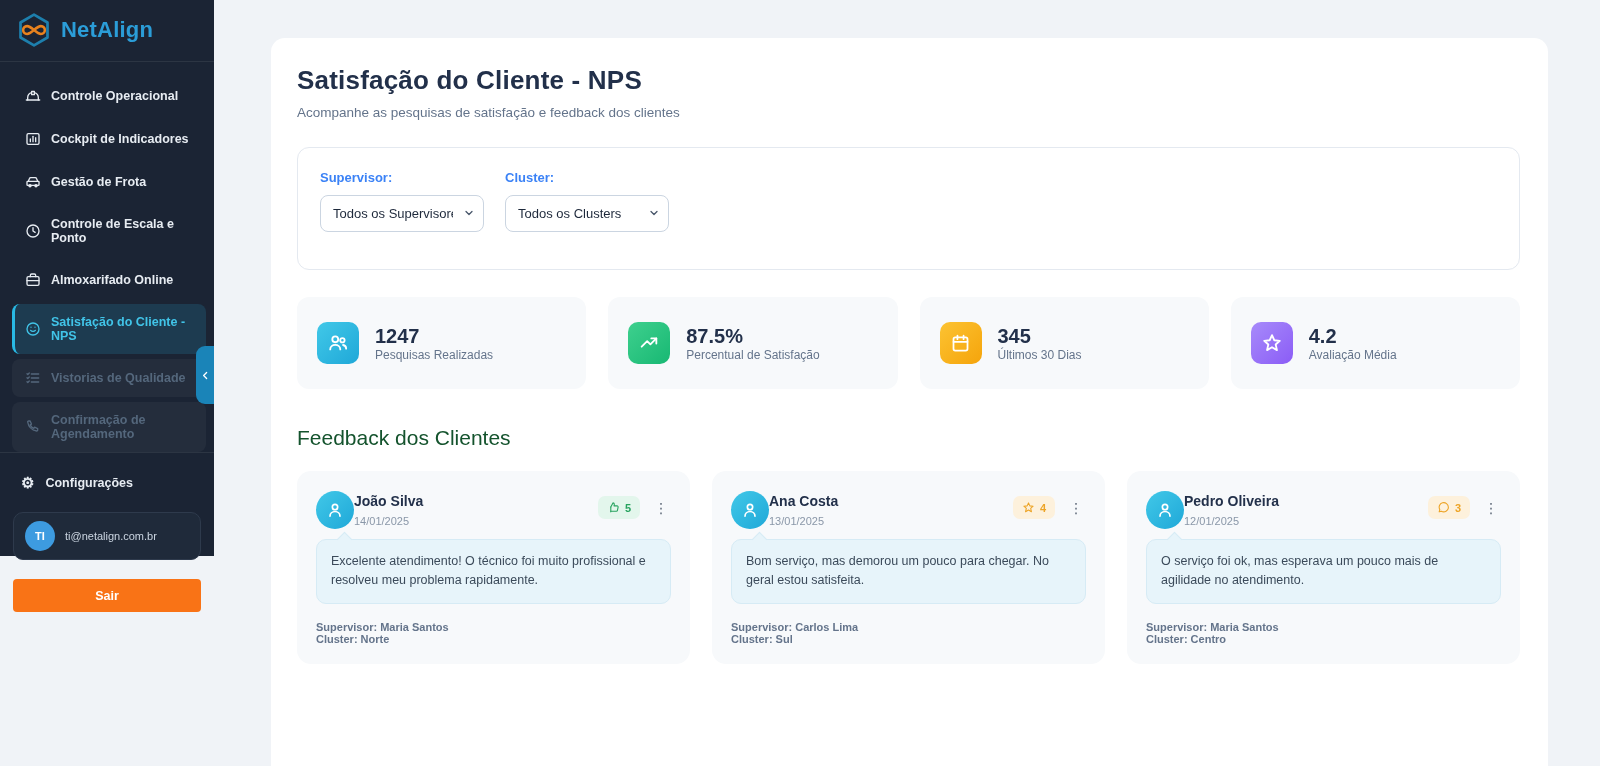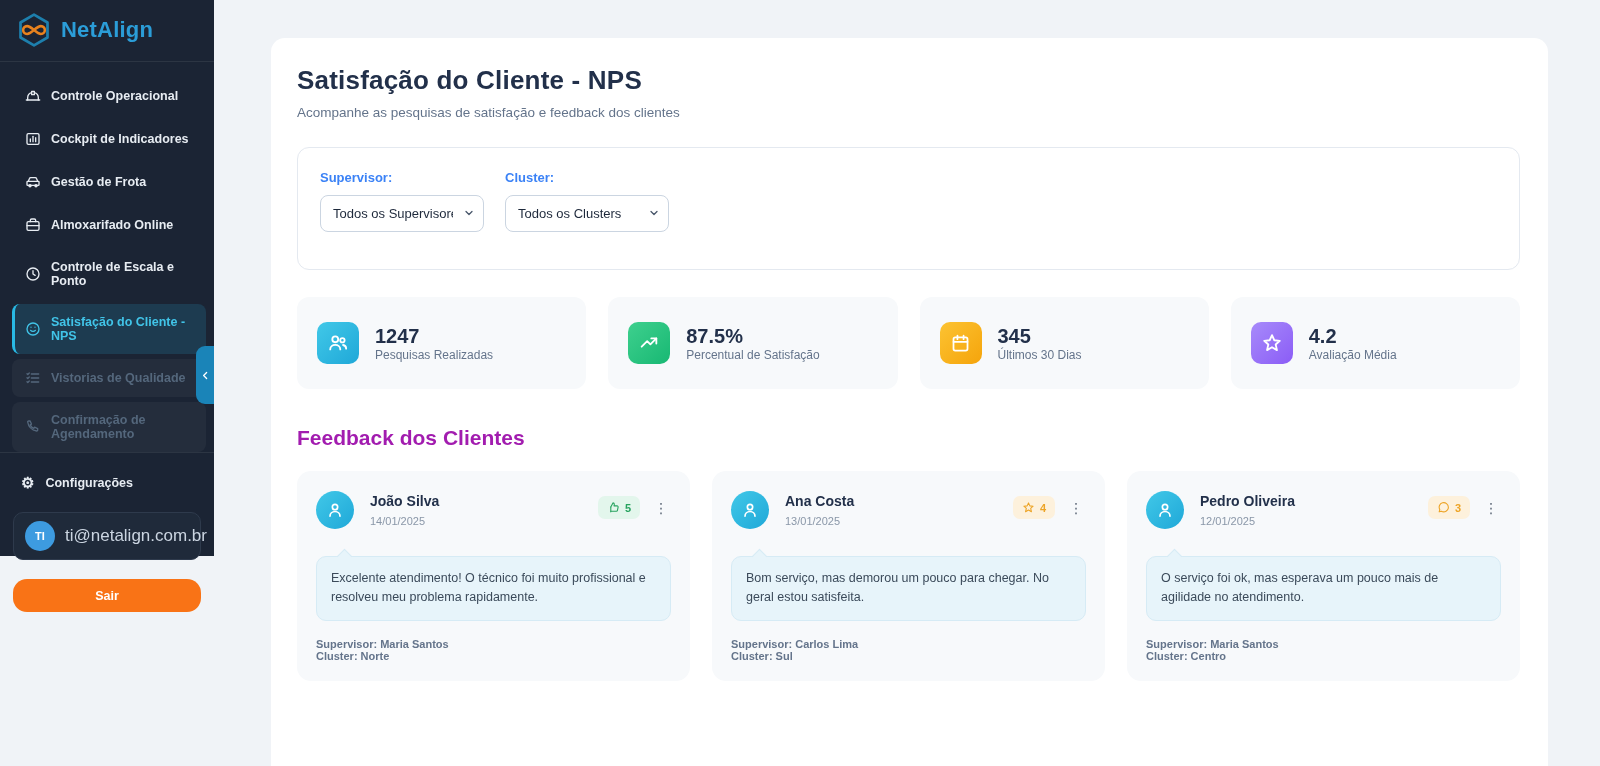--- a/index.html
+++ b/index.html
@@ -65,24 +65,24 @@
   .user-card {
     background:#1f2a3a; border:1px solid #2e3a4c; border-radius:10px;
     padding:8px 11px; display:flex; align-items:center; gap:10px;
   }
   .avatar-initials {
     width:30px; height:30px; border-radius:50%;
     background:#3d9be0; color:#fff;
     display:flex; align-items:center; justify-content:center;
     font-size:11px; font-weight:bold; flex-shrink:0;
   }
-  .user-email { font-size:17px; color:#cbd5e1;text-align:center; }
+  .user-email { font-size:11px; color:#cbd5e1;text-align:center; }
   .logout-btn {
     margin-top:19px; width:100%; height:33px;
-    background:#f97316; border:none; border-radius:14px;
+    background:#f97316; border:none; border-radius:4px;
     color:#fff; font-size:12.5px; font-weight:bold;
     font-family:"Liberation Sans", sans-serif; cursor:pointer;
   }
 
   
   .main { flex:1; padding:38px 52px 0 57px; }
   .panel {
     background:#fff; border-radius:14px 14px 0 0;
     height:728px; padding:27px 28px 0 26px;
   }
@@ -124,47 +124,47 @@
     display:flex; align-items:center; justify-content:center; color:#fff;
   }
   .stat-iconbox.cyan   { background:linear-gradient(135deg,#41c8e8,#1fa8d8); }
   .stat-iconbox.green  { background:linear-gradient(135deg,#3ed08e,#18b873); }
   .stat-iconbox.amber  { background:linear-gradient(135deg,#fcc332,#f5a40b); }
   .stat-iconbox.purple { background:linear-gradient(135deg,#a78bfa,#8b5cf6); }
   .stat-value { font-size:20px; font-weight:bold; color:#22304a; }
   .stat-label { font-size:12px; color:#64748b; margin-top:0; }
 
   
-  .section-title { margin-top:37px; font-size:21px; font-weight:bold; color:#a21caf; }
+  .section-title { margin-top:37px; font-size:21px; font-weight:normal; color:#14532d; }
   .feedback-row {
     margin-top:21px; display:grid;
     grid-template-columns:repeat(3,1fr); gap:22px;
   }
   .feedback-card { background:#f7f9fb; border-radius:14px; padding:20px 19px 19px 19px; }
   .fb-header { display:flex; align-items:flex-start; }
   .fb-avatar {
     width:38px; height:38px; border-radius:50%; flex-shrink:0;
     background:linear-gradient(135deg,#41c8e8,#1fa8d8);
     display:flex; align-items:center; justify-content:center; color:#fff;
   }
-  .fb-id { margin-left:16px; }
+  .fb-id { margin-left:0; }
   .fb-name { font-size:14px; font-weight:bold; color:#22304a; margin-top:2px; }
   .fb-date { font-size:11px; color:#8a97a8; margin-top:6px; }
   .fb-actions { margin-left:auto; display:flex; align-items:center; gap:11px; padding-top:5px; }
   .badge {
     display:flex; align-items:center; gap:5px;
     padding:5px 9px; border-radius:7px;
     font-size:11px; font-weight:bold;
   }
   .badge.green { background:#e3f6ec; color:#27a35f; }
   .badge.amber { background:#fdf1dc; color:#eda426; }
   .kebab { font-size:14px; color:#5b6676; line-height:1; cursor:pointer; padding:1px 3px; }
 
   .fb-bubble {
-    position:relative; margin-top:27px;
+    position:relative; margin-top:10px;
     background:#e7f4fa; border:1px solid #d6ebf5; border-radius:10px;
     padding:12px 14px; font-size:12.5px; color:#3b4a5a; line-height:1.55;
   }
   .fb-bubble::before {
     content:""; position:absolute; top:-6px; left:22px;
     width:10px; height:10px; background:#e7f4fa;
     border-left:1px solid #d6ebf5; border-top:1px solid #d6ebf5;
     transform:rotate(45deg);
   }
   .fb-footer {
@@ -216,35 +216,35 @@
             <path d="M4 11h16a1 1 0 0 1 1 1v4a1 1 0 0 1-1 1H4a1 1 0 0 1-1-1v-4a1 1 0 0 1 1-1z"></path>
             <circle cx="7.5" cy="17.5" r="1.6"></circle>
             <circle cx="16.5" cy="17.5" r="1.6"></circle>
           </svg>
       </span>
       <span class="nav-label">Gestão de Frota</span>
     </div>
     <div class="nav-item">
       <span class="nav-icon">
         <svg viewBox="0 0 24 24" fill="none" stroke="currentColor" stroke-width="2" stroke-linecap="round" stroke-linejoin="round">
+            <circle cx="12" cy="12" r="9"></circle>
+            <path d="M12 7v5l3.2 2"></path>
+          </svg>
+      </span>
+      <span class="nav-label">Controle de Escala e Ponto</span>
+    </div>
+    <div class="nav-item">
+      <span class="nav-icon">
+        <svg viewBox="0 0 24 24" fill="none" stroke="currentColor" stroke-width="2" stroke-linecap="round" stroke-linejoin="round">
             <rect x="3" y="7" width="18" height="13" rx="2"></rect>
             <path d="M8 7V5a2 2 0 0 1 2-2h4a2 2 0 0 1 2 2v2"></path>
             <path d="M3 13h18"></path>
           </svg>
       </span>
       <span class="nav-label">Almoxarifado Online</span>
-    </div>
-    <div class="nav-item">
-      <span class="nav-icon">
-        <svg viewBox="0 0 24 24" fill="none" stroke="currentColor" stroke-width="2" stroke-linecap="round" stroke-linejoin="round">
-            <circle cx="12" cy="12" r="9"></circle>
-            <path d="M12 7v5l3.2 2"></path>
-          </svg>
-      </span>
-      <span class="nav-label">Controle de Escala e Ponto</span>
     </div>
     <div class="nav-item active">
       <span class="nav-icon">
         <svg viewBox="0 0 24 24" fill="none" stroke="currentColor" stroke-width="2" stroke-linecap="round" stroke-linejoin="round">
             <circle cx="12" cy="12" r="9"></circle>
             <path d="M8.5 14a4.7 4.7 0 0 0 7 0"></path>
             <path d="M9 9.3h.01"></path>
             <path d="M15 9.3h.01"></path>
           </svg>
       </span>

